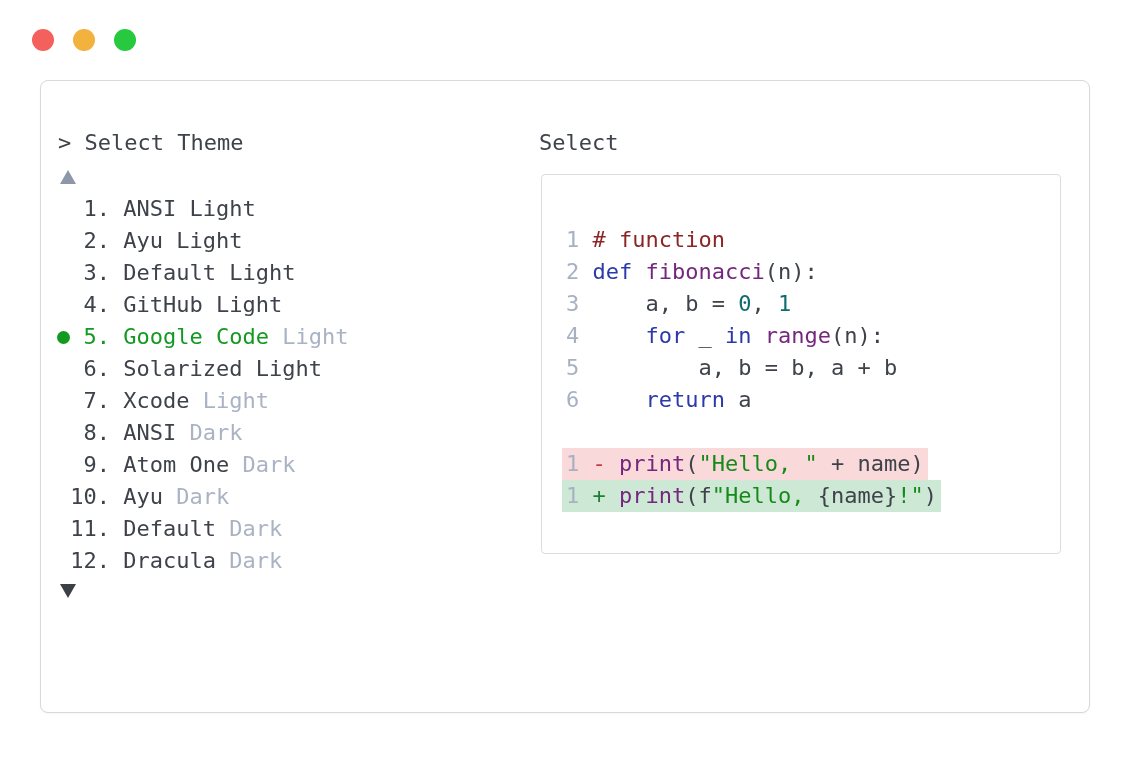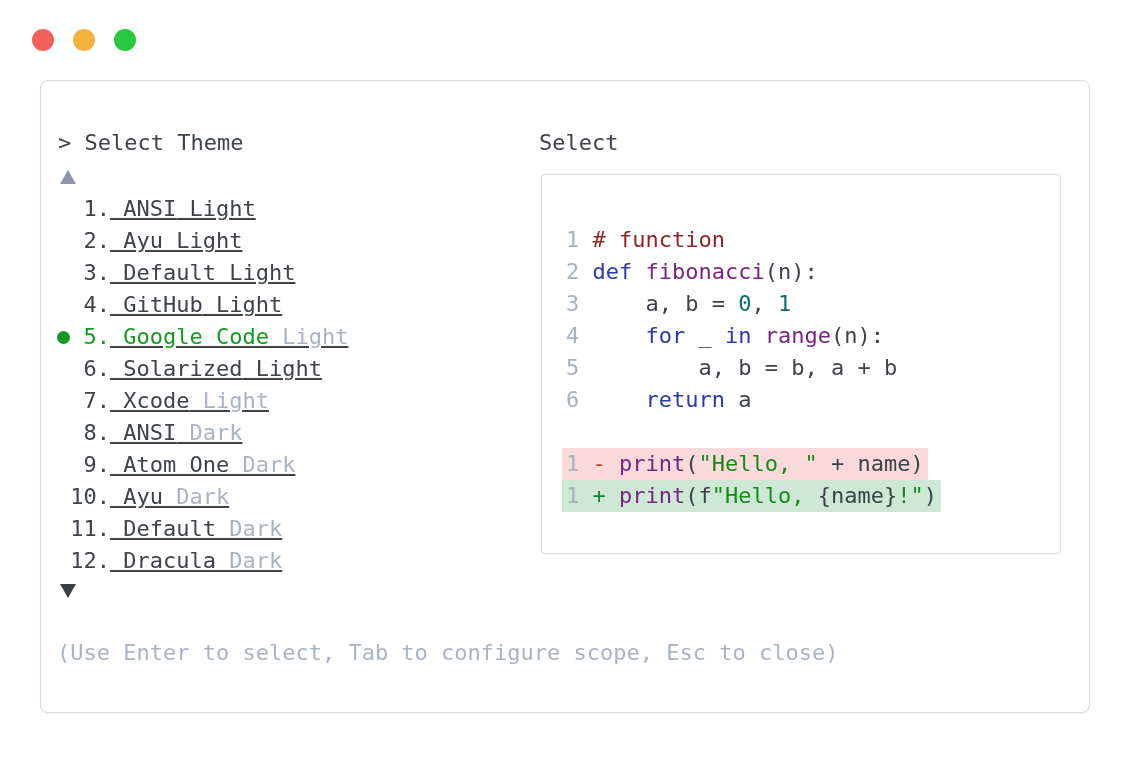--- a/index.html
+++ b/index.html
@@ -35,21 +35,21 @@
 
   .arrow-row{position:absolute;left:19px;width:32px;height:32px;}
   .tri{width:0;height:0;position:absolute;top:9px;left:0;}
   .tri-up{border-left:8px solid transparent;border-right:8px solid transparent;border-bottom:14px solid var(--up-arrow);}
   .tri-down{border-left:8px solid transparent;border-right:8px solid transparent;border-top:14px solid var(--down-arrow);}
   .arrow-up-row{top:80px;}
   .arrow-down-row{top:494px;}
 
   
   .theme-list{position:absolute;left:16px;top:112px;}
-  .theme-row{position:relative;height:32px;padding-left:13.25px;color:var(--text-dark);cursor:default;text-decoration:underline;}
+  .theme-row{position:relative;height:32px;padding-left:13.25px;color:var(--text-dark);cursor:default;}
   .sel-dot{position:absolute;left:0;top:9.5px;width:13px;height:13px;border-radius:50%;background:var(--green);}
   .num{display:inline-block;width:39.74px;text-align:right;}
   .theme-row .part{white-space:pre;}
 
   
   .footer-hint{position:absolute;left:16px;top:556px;color:var(--text-muted);}
 
   
   .preview-box{
     position:absolute;left:500px;top:93px;width:520px;height:380px;
@@ -77,19 +77,18 @@
   <div class="arrow-row arrow-up-row">
     <span class="tri tri-up"></span>
   </div>
 
   <div class="theme-list mono" id="theme-list"><div class="theme-row"><span class="num part" style="color: rgb(62, 66, 74);">1.</span><span class="part" style="color: rgb(62, 66, 74);"> ANSI</span><span class="part" style="color: rgb(62, 66, 74);"> Light</span></div><div class="theme-row"><span class="num part" style="color: rgb(62, 66, 74);">2.</span><span class="part" style="color: rgb(62, 66, 74);"> Ayu</span><span class="part" style="color: rgb(62, 66, 74);"> Light</span></div><div class="theme-row"><span class="num part" style="color: rgb(62, 66, 74);">3.</span><span class="part" style="color: rgb(62, 66, 74);"> Default</span><span class="part" style="color: rgb(62, 66, 74);"> Light</span></div><div class="theme-row"><span class="num part" style="color: rgb(62, 66, 74);">4.</span><span class="part" style="color: rgb(62, 66, 74);"> GitHub</span><span class="part" style="color: rgb(62, 66, 74);"> Light</span></div><div class="theme-row"><span class="sel-dot"></span><span class="num part" style="color: rgb(18, 153, 31);">5.</span><span class="part" style="color: rgb(18, 153, 31);"> Google Code</span><span class="part" style="color: rgb(169, 179, 196);"> Light</span></div><div class="theme-row"><span class="num part" style="color: rgb(62, 66, 74);">6.</span><span class="part" style="color: rgb(62, 66, 74);"> Solarized</span><span class="part" style="color: rgb(62, 66, 74);"> Light</span></div><div class="theme-row"><span class="num part" style="color: rgb(62, 66, 74);">7.</span><span class="part" style="color: rgb(62, 66, 74);"> Xcode</span><span class="part" style="color: rgb(169, 179, 196);"> Light</span></div><div class="theme-row"><span class="num part" style="color: rgb(62, 66, 74);">8.</span><span class="part" style="color: rgb(62, 66, 74);"> ANSI</span><span class="part" style="color: rgb(169, 179, 196);"> Dark</span></div><div class="theme-row"><span class="num part" style="color: rgb(62, 66, 74);">9.</span><span class="part" style="color: rgb(62, 66, 74);"> Atom One</span><span class="part" style="color: rgb(169, 179, 196);"> Dark</span></div><div class="theme-row"><span class="num part" style="color: rgb(62, 66, 74);">10.</span><span class="part" style="color: rgb(62, 66, 74);"> Ayu</span><span class="part" style="color: rgb(169, 179, 196);"> Dark</span></div><div class="theme-row"><span class="num part" style="color: rgb(62, 66, 74);">11.</span><span class="part" style="color: rgb(62, 66, 74);"> Default</span><span class="part" style="color: rgb(169, 179, 196);"> Dark</span></div><div class="theme-row"><span class="num part" style="color: rgb(62, 66, 74);">12.</span><span class="part" style="color: rgb(62, 66, 74);"> Dracula</span><span class="part" style="color: rgb(169, 179, 196);"> Dark</span></div></div>
 
   <div class="arrow-row arrow-down-row">
     <span class="tri tri-down"></span>
   </div>
 
-  <div class="footer-hint mono">(Use Enter to select, Tab to configure scope, Esc to close)</div>
 
   <div class="preview-box">
     <div class="code mono" id="code-lines"><div class="code-line"><span class="code-num">1</span><span style="color: rgb(140, 38, 38);"># function</span></div><div class="code-line"><span class="code-num">2</span><span style="color: rgb(43, 58, 168);">def</span><span style="color: rgb(62, 66, 74);"> </span><span style="color: rgb(118, 38, 127);">fibonacci</span><span style="color: rgb(62, 66, 74);">(n):</span></div><div class="code-line"><span class="code-num">3</span><span style="color: rgb(62, 66, 74);">    a, b = </span><span style="color: rgb(14, 107, 110);">0</span><span style="color: rgb(62, 66, 74);">, </span><span style="color: rgb(14, 107, 110);">1</span></div><div class="code-line"><span class="code-num">4</span><span style="color: rgb(62, 66, 74);">    </span><span style="color: rgb(43, 58, 168);">for</span><span style="color: rgb(62, 66, 74);"> _ </span><span style="color: rgb(43, 58, 168);">in</span><span style="color: rgb(62, 66, 74);"> </span><span style="color: rgb(118, 38, 127);">range</span><span style="color: rgb(62, 66, 74);">(n):</span></div><div class="code-line"><span class="code-num">5</span><span style="color: rgb(62, 66, 74);">        a, b = b, a + b</span></div><div class="code-line"><span class="code-num">6</span><span style="color: rgb(62, 66, 74);">    </span><span style="color: rgb(43, 58, 168);">return</span><span style="color: rgb(62, 66, 74);"> a</span></div><div class="code-line"><span class="code-num"></span></div><div class="code-line"><span class="hl" style="background: rgb(249, 217, 217);"><span class="code-num">1</span><span style="color: rgb(194, 59, 59);">- </span><span style="color: rgb(118, 38, 127);">print</span><span style="color: rgb(62, 66, 74);">(</span><span style="color: rgb(22, 138, 24);">"Hello, "</span><span style="color: rgb(62, 66, 74);"> + name)</span></span></div><div class="code-line"><span class="hl" style="background: rgb(205, 233, 214);"><span class="code-num">1</span><span style="color: rgb(30, 126, 52);">+ </span><span style="color: rgb(118, 38, 127);">print</span><span style="color: rgb(62, 66, 74);">(f</span><span style="color: rgb(22, 138, 24);">"Hello, </span><span style="color: rgb(62, 66, 74);">{name}</span><span style="color: rgb(22, 138, 24);">!"</span><span style="color: rgb(62, 66, 74);">)</span></span></div></div>
   </div>
 
 </div>
 
 </body></html>

